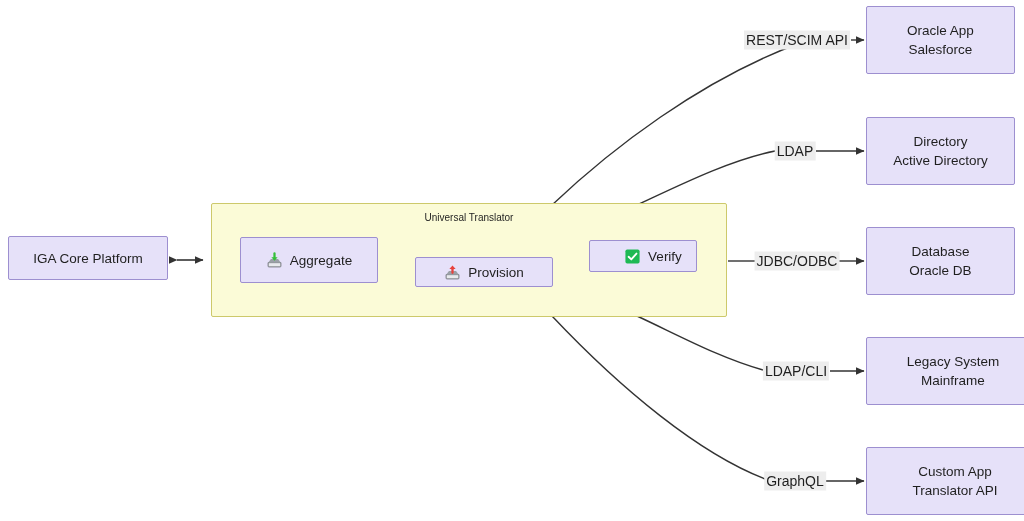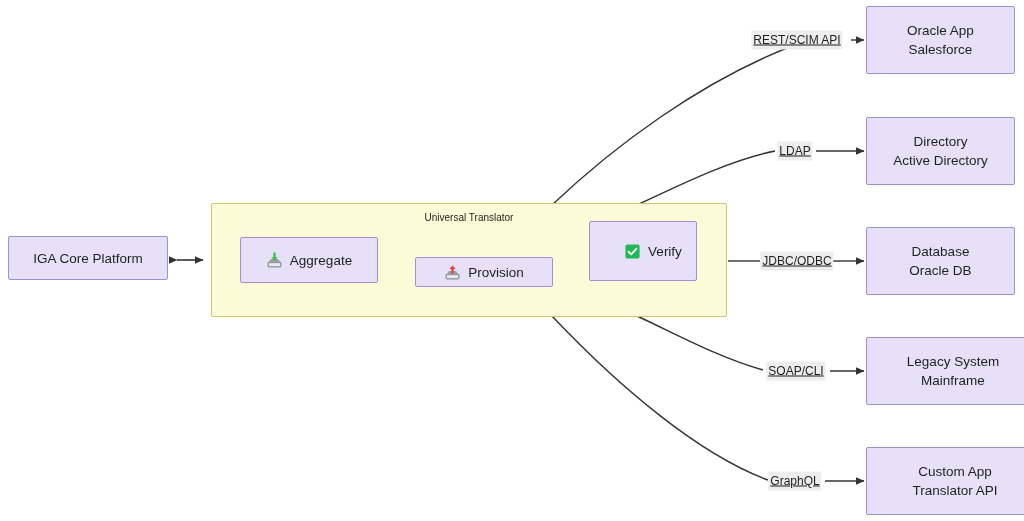--- a/index.html
+++ b/index.html
@@ -68,26 +68,25 @@
     justify-content: center;
     gap: 7px;
     font-size: 13.5px;
     color: #1f1f1f;
   }
   .ico { width: 17px; height: 17px; display: inline-block; flex: 0 0 auto; }
   .edge-label {
     position: absolute;
     background: #ededed;
     color: #1f1f1f;
-    font-size: 12px;
+    font-size: 14px;
     line-height: 17px;
     padding: 1px 2px;
     white-space: nowrap;
     transform: translate(-50%, -50%);
-    text-decoration: underline;
   }
 </style>
 </head>
 <body>
 
 <div id="canvas">
 
   <svg class="edges" viewBox="0 0 1024 521">
     <defs>
       <marker id="arw" markerWidth="9" markerHeight="9" refX="8" refY="4.5" orient="auto" markerUnits="userSpaceOnUse">
@@ -153,21 +152,21 @@
       <svg viewBox="0 0 24 24" width="17" height="17">
         <path d="M3 15 h18 v5 a1 1 0 0 1-1 1 H4 a1 1 0 0 1-1-1 z" fill="#e8eaed" stroke="#5f6368" stroke-width="1.2"></path>
         <path d="M3 15 L7 10 h10 l4 5 z" fill="#9aa0a6"></path>
         <path d="M12 12.4 v-5" stroke="#e8413c" stroke-width="3.2" stroke-linecap="round"></path>
         <path d="M7.6 7 L12 2.1 L16.4 7 z" fill="#e8413c"></path>
       </svg>
     </span>
     <span>Provision</span>
   </div>
 
-  <div class="subnode" style="left:589px; top:221px; width:108px; height:60px;padding-left:20px;">
+  <div class="subnode" style="left:589px; top:240px; width:108px; height:32px;padding-left:20px;">
     <span class="ico">
       <svg viewBox="0 0 24 24" width="17" height="17">
         <rect x="2" y="2" width="20" height="20" rx="2.5" fill="#1eb954"></rect>
         <path d="M6.5 12.4 L10.3 16.1 L17.6 7.9" fill="none" stroke="#ffffff" stroke-width="2.6" stroke-linecap="round" stroke-linejoin="round"></path>
       </svg>
     </span>
     <span>Verify</span>
   </div>
 
   <div class="node" style="left:866px; top:6px; width:149px; height:68px;">
@@ -191,16 +190,16 @@
   </div>
 
   <div class="node" style="left:866px; top:447px; width:178px; height:68px;">
     <span>Custom App</span>
     <span class="line2">Translator API</span>
   </div>
 
   <div class="edge-label" style="left:797px; top:40px;">REST/SCIM API</div>
   <div class="edge-label" style="left:795px; top:151px;">LDAP</div>
   <div class="edge-label" style="left:797px; top:261px;">JDBC/ODBC</div>
-  <div class="edge-label" style="left:796px; top:371px;">SOAP/CLI</div>
+  <div class="edge-label" style="left:796px; top:371px;">LDAP/CLI</div>
   <div class="edge-label" style="left:795px; top:481px;">GraphQL</div>
 
 </div>
 
 </body></html>

